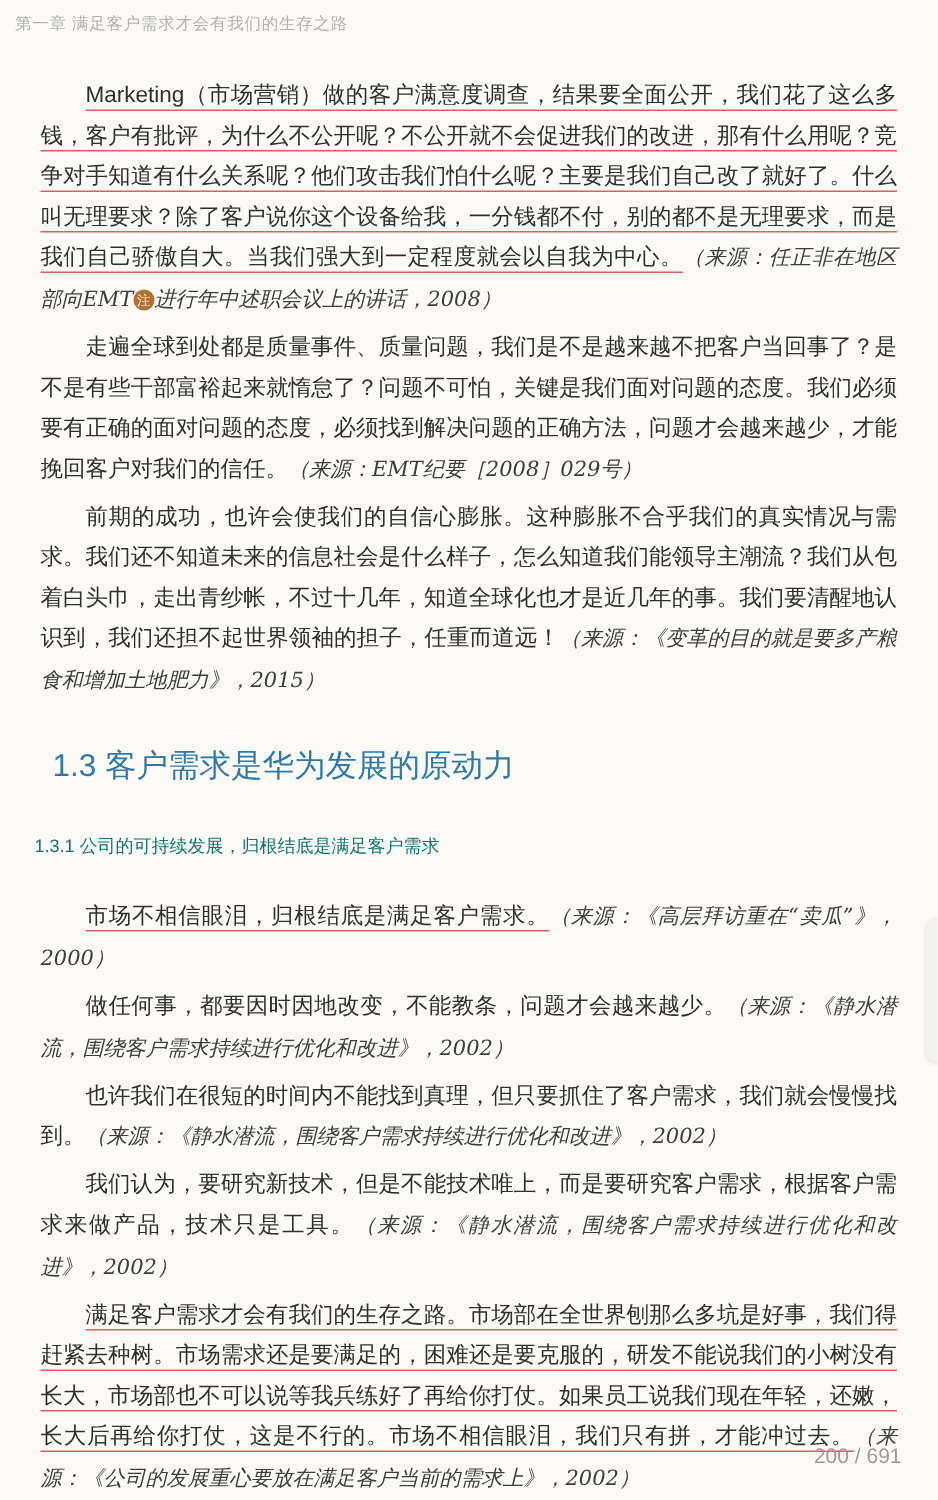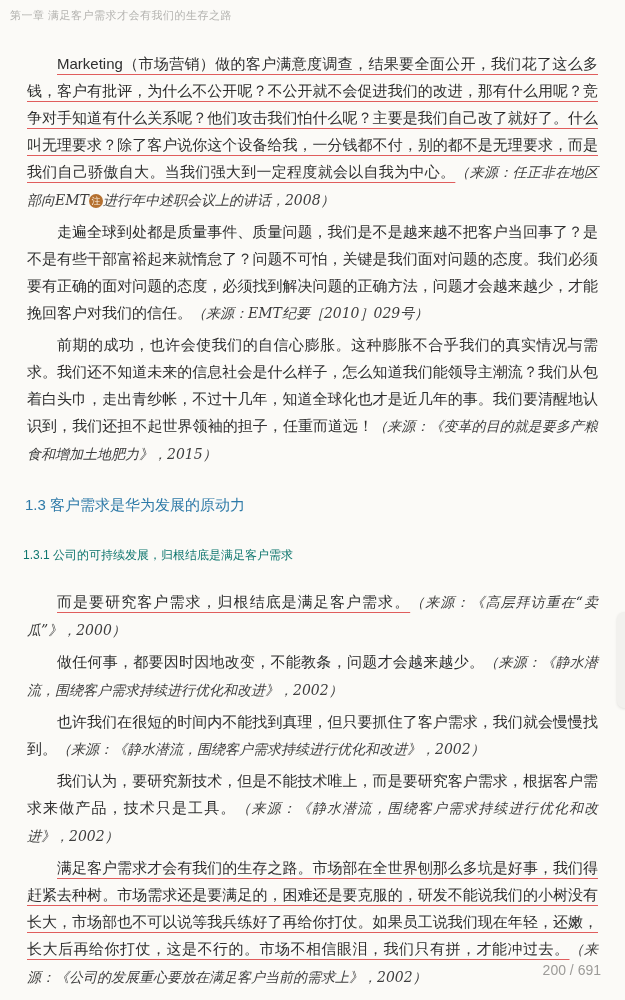--- a/index.html
+++ b/index.html
@@ -47,23 +47,23 @@
     color: #fdf3e4;
     font-family: "Liberation Sans", sans-serif;
     font-style: normal;
     font-size: 9px; line-height: 14px;
     text-align: center; text-indent: 0;
     vertical-align: 1px;
     cursor: pointer;
   }
   h2.section-heading {
     color: #2e7aa8;
-    font-size: 15px;
+    font-size: 21px;
     font-weight: normal;
-    margin: 28px 0 32px 2px;
+    margin: 28px 0 32px 12px;
   }
   h3.subsection-heading {
     color: #0f766e;
     font-size: 12px;
     font-weight: normal;
     margin: 0 0 24px 0;
   }
   .page-indicator {
     position: absolute; bottom: 22px; right: 24px;
     font-size: 14px; color: #9c9b98;
@@ -78,29 +78,29 @@
 </style>
 </head>
 <body>
 
 <div class="chapter-header">第一章 满足客户需求才会有我们的生存之路</div>
 
 <div class="content">
 
   <p class="body-para"><span class="u">Marketing（市场营销）做的客户满意度调查，结果要全面公开，我们花了这么多钱，客户有批评，为什么不公开呢？不公开就不会促进我们的改进，那有什么用呢？竞争对手知道有什么关系呢？他们攻击我们怕什么呢？主要是我们自己改了就好了。什么叫无理要求？除了客户说你这个设备给我，一分钱都不付，别的都不是无理要求，而是我们自己骄傲自大。当我们强大到一定程度就会以自我为中心。</span><span class="cite">（来源：任正非在地区部向EMT</span><span class="note-badge">注</span><span class="cite">进行年中述职会议上的讲话，2008）</span></p>
 
-  <p class="body-para"><span>走遍全球到处都是质量事件、质量问题，我们是不是越来越不把客户当回事了？是不是有些干部富裕起来就惰怠了？问题不可怕，关键是我们面对问题的态度。我们必须要有正确的面对问题的态度，必须找到解决问题的正确方法，问题才会越来越少，才能挽回客户对我们的信任。</span><span class="cite">（来源：EMT纪要［2010］029号）</span></p>
+  <p class="body-para"><span>走遍全球到处都是质量事件、质量问题，我们是不是越来越不把客户当回事了？是不是有些干部富裕起来就惰怠了？问题不可怕，关键是我们面对问题的态度。我们必须要有正确的面对问题的态度，必须找到解决问题的正确方法，问题才会越来越少，才能挽回客户对我们的信任。</span><span class="cite">（来源：EMT纪要［2008］029号）</span></p>
 
   <p class="body-para"><span>前期的成功，也许会使我们的自信心膨胀。这种膨胀不合乎我们的真实情况与需求。我们还不知道未来的信息社会是什么样子，怎么知道我们能领导主潮流？我们从包着白头巾，走出青纱帐，不过十几年，知道全球化也才是近几年的事。我们要清醒地认识到，我们还担不起世界领袖的担子，任重而道远！</span><span class="cite">（来源：《变革的目的就是要多产粮食和增加土地肥力》，2015）</span></p>
 
   <h2 class="section-heading">1.3 客户需求是华为发展的原动力</h2>
 
   <h3 class="subsection-heading">1.3.1 公司的可持续发展，归根结底是满足客户需求</h3>
 
-  <p class="body-para"><span class="u">而是要研究客户需求，归根结底是满足客户需求。</span><span class="cite">（来源：《高层拜访重在“卖瓜”》，2000）</span></p>
+  <p class="body-para"><span class="u">市场不相信眼泪，归根结底是满足客户需求。</span><span class="cite">（来源：《高层拜访重在“卖瓜”》，2000）</span></p>
 
   <p class="body-para"><span>做任何事，都要因时因地改变，不能教条，问题才会越来越少。</span><span class="cite">（来源：《静水潜流，围绕客户需求持续进行优化和改进》，2002）</span></p>
 
   <p class="body-para"><span>也许我们在很短的时间内不能找到真理，但只要抓住了客户需求，我们就会慢慢找到。</span><span class="cite">（来源：《静水潜流，围绕客户需求持续进行优化和改进》，2002）</span></p>
 
   <p class="body-para"><span>我们认为，要研究新技术，但是不能技术唯上，而是要研究客户需求，根据客户需求来做产品，技术只是工具。</span><span class="cite">（来源：《静水潜流，围绕客户需求持续进行优化和改进》，2002）</span></p>
 
   <p class="body-para"><span class="u">满足客户需求才会有我们的生存之路。市场部在全世界刨那么多坑是好事，我们得赶紧去种树。市场需求还是要满足的，困难还是要克服的，研发不能说我们的小树没有长大，市场部也不可以说等我兵练好了再给你打仗。如果员工说我们现在年轻，还嫩，长大后再给你打仗，这是不行的。市场不相信眼泪，我们只有拼，才能冲过去。</span><span class="cite">（来源：《公司的发展重心要放在满足客户当前的需求上》，2002）</span></p>
 
 </div>

